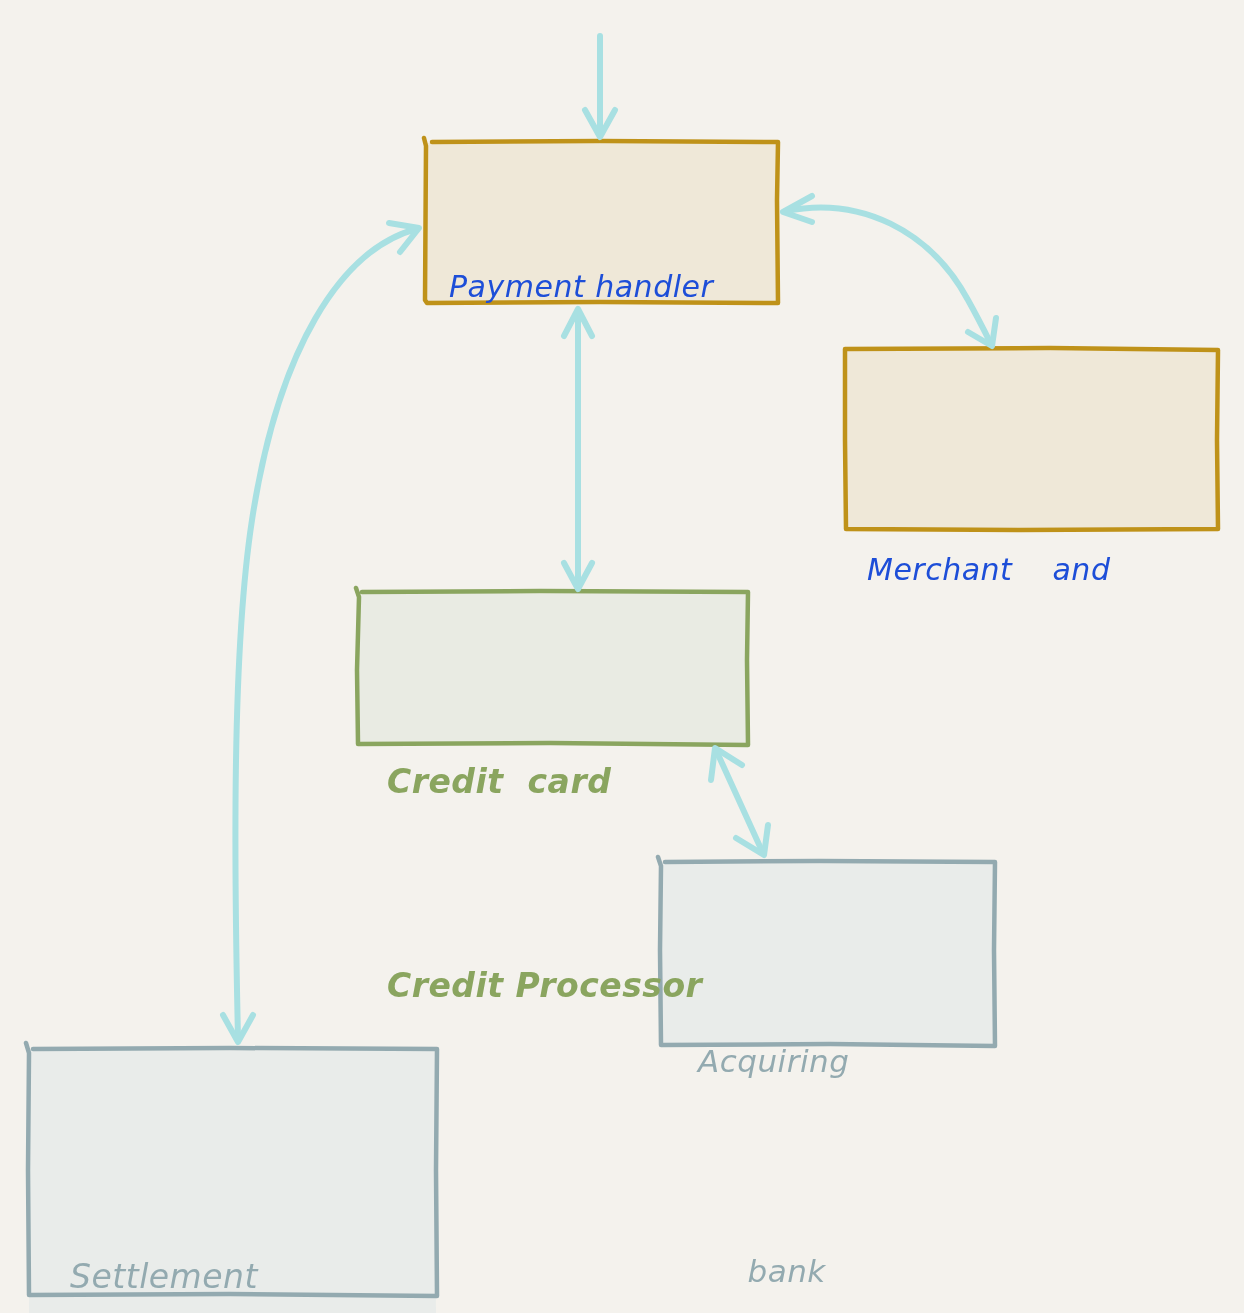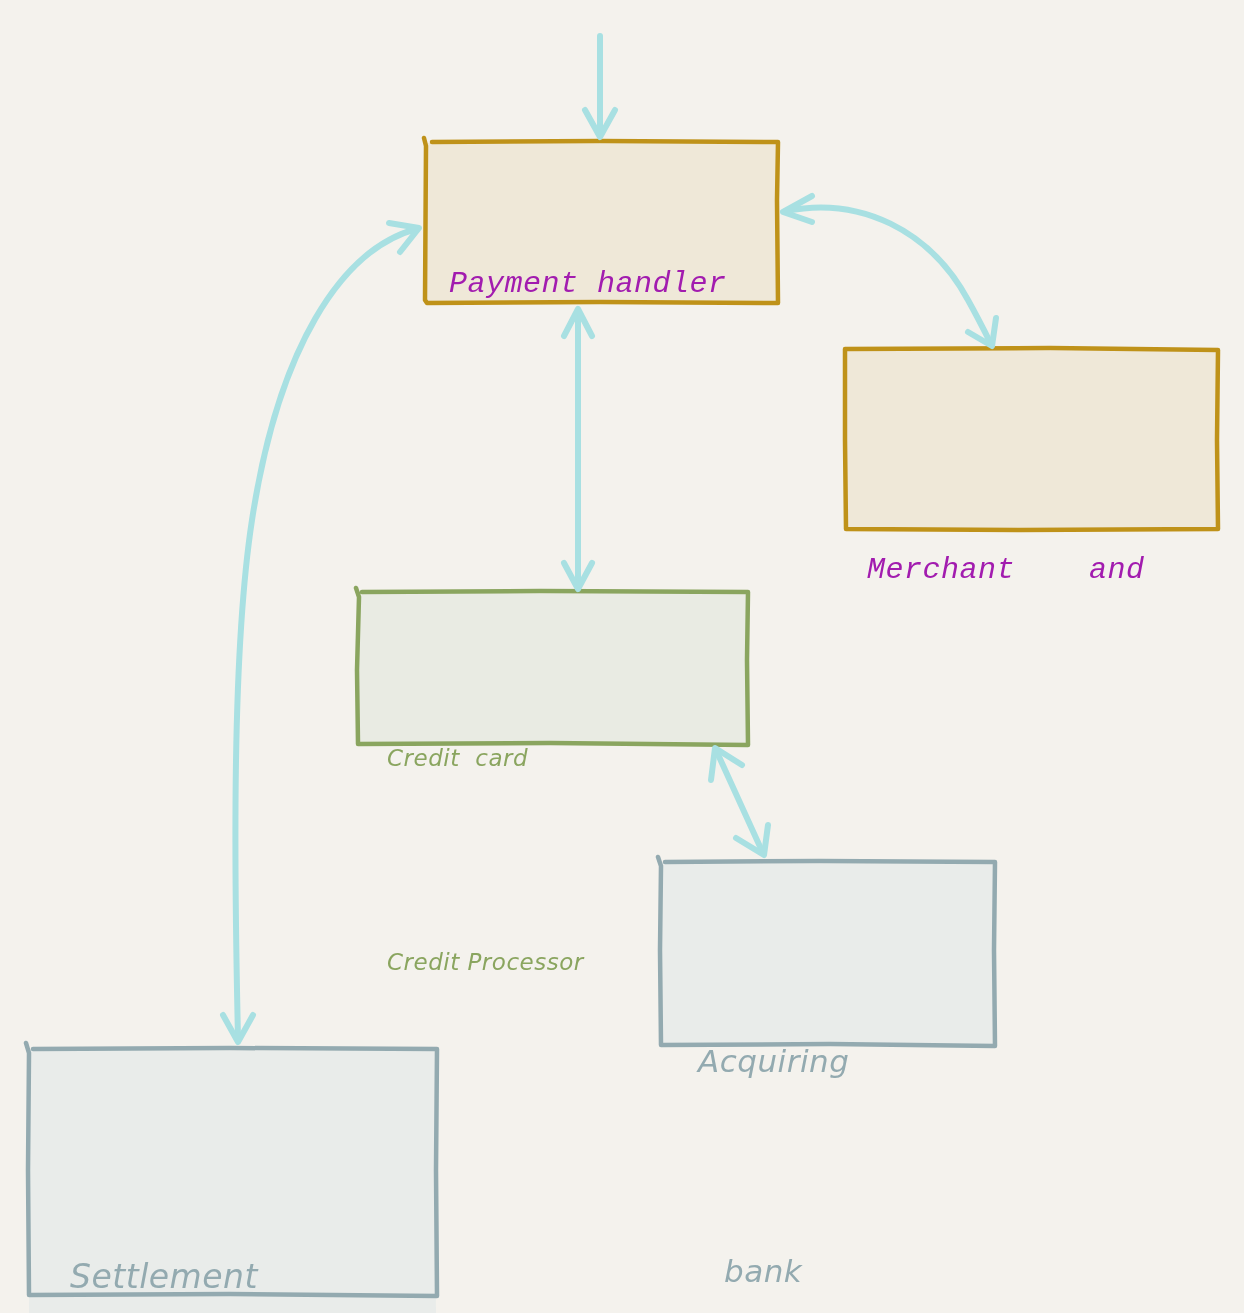--- a/index.html
+++ b/index.html
@@ -31,21 +31,21 @@
     pointer-events: none;
     white-space: pre;
     font-family: "DejaVu Sans", sans-serif;
     font-style: italic;
     font-weight: 500;
     letter-spacing: 0.5px;
   }
   .node-label .line {
     display: block;
   }
-  .amber-text  { color: #a21caf; font-family: Liberation Mono, monospace; }
+  .amber-text  { color: #1d4ed8; }
   .green-text  { color: #8aa55f; }
   .slate-text  { color: #93aab0; }
 </style>
 </head>
 <body>
 
 <div id="canvas">
 
   <svg class="layer" viewBox="0 0 1244 1313" xmlns="http://www.w3.org/2000/svg">
 
@@ -108,28 +108,28 @@
   </svg>
 
   <div class="node-label amber-text" style="left:449px; top:199px; font-size:30px;">
     <span class="line">Payment handler</span>
   </div>
 
   <div class="node-label amber-text" style="left:867px; top:385px; font-size:30px; line-height:74px;">
     <span class="line">Merchant    and</span>
   </div>
 
-  <div class="node-label green-text" style="left:387px; top:588px; font-size:23px; line-height:68px;">
+  <div class="node-label green-text" style="left:387px; top:612px; font-size:33px; line-height:68px;font-weight:bold;">
     <span class="line">Credit  card</span>
     <span class="line">Credit Processor</span>
   </div>
 
   <div class="node-label slate-text" style="left:698px; top:886px; font-size:31px; line-height:70px;">
     <span class="line">Acquiring</span>
-    <span class="line" style="margin-left:26px;">bank</span>
+    <span class="line" style="margin-left:26px;text-align:center;">bank</span>
   </div>
 
   <div class="node-label slate-text" style="left:70px; top:1072px; font-size:33px; line-height:82px;">
     <span class="line">Settlement</span>
     
   </div>
 
 </div>
 
 </body></html>

